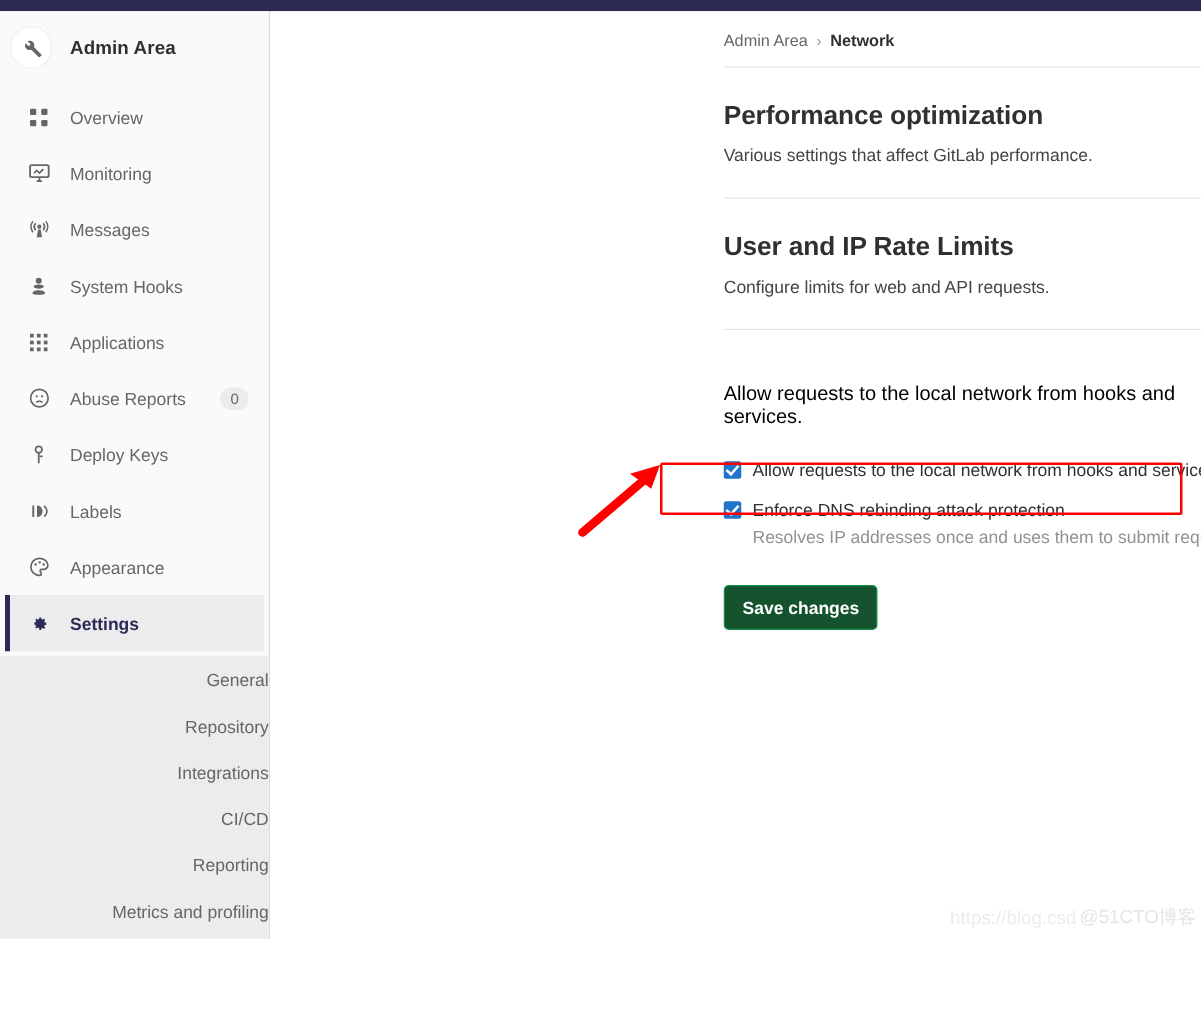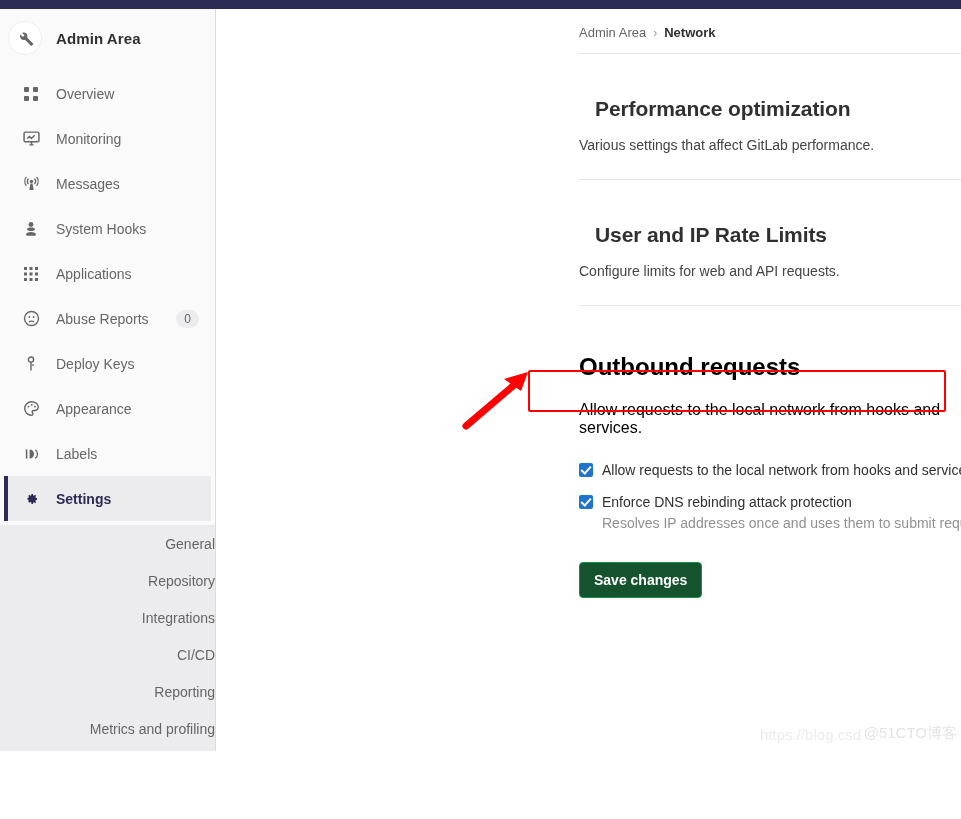--- a/index.html
+++ b/index.html
@@ -161,21 +161,21 @@
   .breadcrumb .crumb-current { color: #303030; font-weight: bold; }
 
   .hr {
     border: 0;
     border-top: 1px solid #e5e5e5;
     margin: 13px 0 0 0;
   }
 
   .section { padding-top: 27px; }
   .section h2 {
-    margin: 16px;
+    margin: 0;
     font-size: 21px;
     font-weight: bold;
     color: #303030;
     letter-spacing: -0.1px;
   }
   .section p.desc {
     margin: 11px 0 0 0;
     font-size: 14px;
     color: #444;
   }
@@ -371,41 +371,41 @@
             <path d="M7.3 6.1h1.4v8.4H7.3z"></path>
               <path d="M8.7 8.4h2.4v1.3H8.7z"></path>
           </svg>
         </span>
         <span class="nav-label">Deploy Keys</span>
       </li>
 
 
       <li class="nav-item">
         <span class="ico">
+          <svg width="16" height="16" viewBox="0 0 16 16" fill="none" stroke="currentColor" stroke-width="1.5">
+            <path d="M3.6 3.4v9.2"></path>
+            <path d="M6.6 3.4c2.6 0 4.4 1.9 4.4 4.6s-1.8 4.6-4.4 4.6z" fill="currentColor" stroke="none"></path>
+            <path d="M12.3 3.8c1.4 1 2.2 2.5 2.2 4.2s-.8 3.2-2.2 4.2" stroke-width="1.3"></path>
+          </svg>
+        </span>
+        <span class="nav-label">Labels</span>
+      </li>
+
+      <li class="nav-item">
+        <span class="ico">
           <svg width="17" height="17" viewBox="0 0 16 16" fill="none" stroke="currentColor" stroke-width="1.3">
             <path d="M8 1.6a6.4 6.4 0 100 12.8c.9 0 1.4-.6 1.4-1.3 0-.9-.8-1.2-.8-2 0-.7.6-1.2 1.3-1.2h1.3a3.2 3.2 0 003.2-3.2C14.4 3.9 11.5 1.6 8 1.6z"></path>
             <circle cx="5.2" cy="6.2" r=".9" fill="currentColor" stroke="none"></circle>
             <circle cx="8.2" cy="4.6" r=".9" fill="currentColor" stroke="none"></circle>
             <circle cx="11.2" cy="6.2" r=".9" fill="currentColor" stroke="none"></circle>
           </svg>
         </span>
         <span class="nav-label">Appearance</span>
       </li>
 
-      <li class="nav-item">
-        <span class="ico">
-          <svg width="16" height="16" viewBox="0 0 16 16" fill="none" stroke="currentColor" stroke-width="1.5">
-            <path d="M3.6 3.4v9.2"></path>
-            <path d="M6.6 3.4c2.6 0 4.4 1.9 4.4 4.6s-1.8 4.6-4.4 4.6z" fill="currentColor" stroke="none"></path>
-            <path d="M12.3 3.8c1.4 1 2.2 2.5 2.2 4.2s-.8 3.2-2.2 4.2" stroke-width="1.3"></path>
-          </svg>
-        </span>
-        <span class="nav-label">Labels</span>
-      </li>
-
       <li class="nav-item active">
         <span class="ico">
           <svg width="16" height="16" viewBox="0 0 16 16" fill="currentColor">
             <path d="M8 5.2a2.8 2.8 0 100 5.6 2.8 2.8 0 000-5.6zm0 4.2a1.4 1.4 0 110-2.8 1.4 1.4 0 010 2.8z"></path>
             <path d="M14 7h-1.2a4.9 4.9 0 00-.5-1.2l.9-.9-1.1-1.1-.9.9a4.9 4.9 0 00-1.2-.5V3H8.4v1.2a4.9 4.9 0 00-1.2.5l-.9-.9-1.1 1.1.9.9a4.9 4.9 0 00-.5 1.2H4.4v1.6h1.2c.1.4.3.8.5 1.2l-.9.9 1.1 1.1.9-.9c.4.2.8.4 1.2.5V13H10v-1.2c.4-.1.8-.3 1.2-.5l.9.9 1.1-1.1-.9-.9c.2-.4.4-.8.5-1.2H14V7z"></path>
           </svg>
         </span>
         <span class="nav-label">Settings</span>
       </li>
     </ul>
@@ -452,21 +452,20 @@
         <hr class="hr">
       </section>
 
       <section class="section">
         <h2>User and IP Rate Limits</h2>
         <p class="desc">Configure limits for web and API requests.</p>
         <hr class="hr">
       </section>
 
       <section class="section-outbound">
-        <h2>Outbound requests</h2>
         <p class="desc">Allow requests to the local network from hooks and services.</p>
 
         <div class="checks">
 
           <div class="check-row">
             <span class="cb"></span>
             <span class="cb-label">Allow requests to the local network from hooks and services</span>
           </div>
 
           <div class="check-row">

